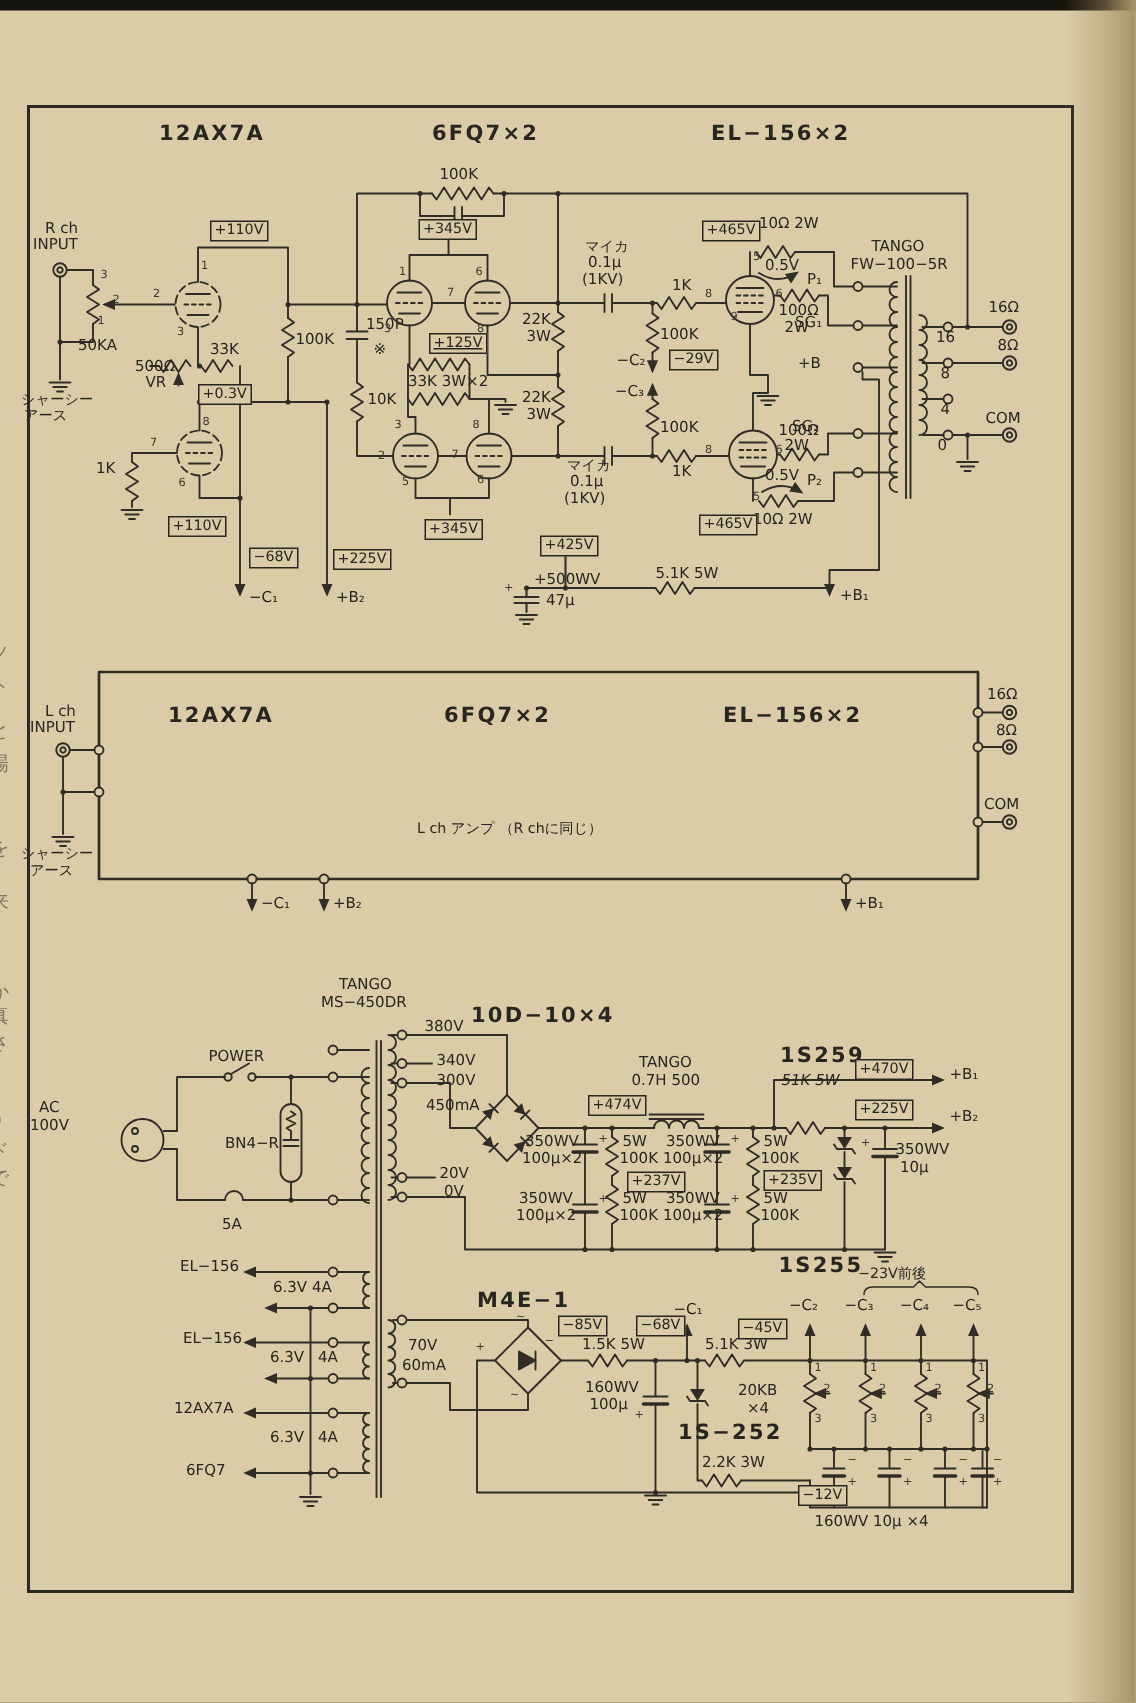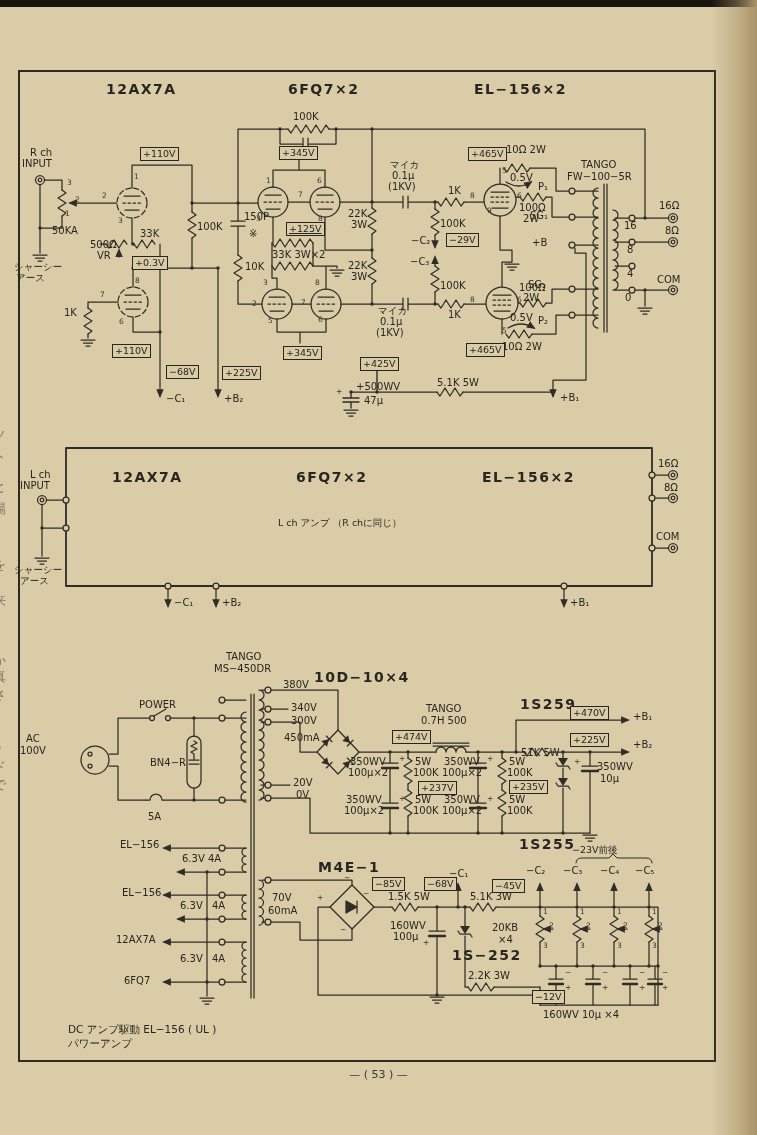--- a/index.html
+++ b/index.html
@@ -479,21 +479,21 @@
       <div class="lbl pin" style="left: 517px; top: 192px;">6</div>
       <div class="lbl pin" style="left: 487px; top: 207px;">9</div>
       <div class="lbl pin" style="left: 470px; top: 296px;">8</div>
       <div class="lbl pin" style="left: 517px; top: 296px;">6</div>
       <div class="lbl pin" style="left: 502px; top: 327px;">5</div>
       <div class="lbl " style="left: 30px; top: 470px;">L ch</div>
       <div class="lbl " style="left: 20px; top: 481px;">INPUT</div>
       <div class="lbl b" style="left: 112px; top: 470px;">12AX7A</div>
       <div class="lbl b" style="left: 296px; top: 470px;">6FQ7×2</div>
       <div class="lbl b" style="left: 482px; top: 470px;">EL−156×2</div>
-      <div class="lbl jp" style="left: 278px; top: 518px;">L ch アンプ （R chに同じ）</div>
+      <div class="lbl jp" style="left: 278px; top: 548px;">L ch アンプ （R chに同じ）</div>
       <div class="lbl jp" style="left: 14px; top: 565px;">シャーシー</div>
       <div class="lbl jp" style="left: 20px; top: 576px;">アース</div>
       <div class="lbl " style="left: 658px; top: 459px;">16Ω</div>
       <div class="lbl " style="left: 664px; top: 483px;">8Ω</div>
       <div class="lbl " style="left: 656px; top: 532px;">COM</div>
       <div class="lbl " style="left: 174px; top: 598px;">−C₁</div>
       <div class="lbl " style="left: 222px; top: 598px;">+B₂</div>
       <div class="lbl " style="left: 570px; top: 598px;">+B₁</div>
       <div class="lbl " style="left: 226px; top: 652px;">TANGO</div>
       <div class="lbl " style="left: 214px; top: 664px;">MS−450DR</div>
@@ -508,21 +508,21 @@
       <div class="lbl " style="left: 291px; top: 716px;">300V</div>
       <div class="lbl " style="left: 284px; top: 733px;">450mA</div>
       <div class="lbl " style="left: 293px; top: 778px;">20V</div>
       <div class="lbl " style="left: 296px; top: 790px;">0V</div>
       <div class="lbl " style="left: 426px; top: 704px;">TANGO</div>
       <div class="lbl " style="left: 421px; top: 716px;">0.7H 500</div>
       <div class="lbl b" style="left: 520px; top: 697px;">1S259</div>
       <div class="lbl box" style="left: 392px; top: 730px;">+474V</div>
       <div class="lbl box" style="left: 570px; top: 706px;">+470V</div>
       <div class="lbl " style="left: 633px; top: 712px;">+B₁</div>
-      <div class="lbl " style="left: 521px; top: 748px;">51K 5W</div>
+      <div class="lbl " style="left: 521px; top: 716px; font-style: italic;">51K 5W</div>
       <div class="lbl box" style="left: 570px; top: 733px;">+225V</div>
       <div class="lbl " style="left: 633px; top: 740px;">+B₂</div>
       <div class="lbl " style="left: 350px; top: 757px;">350WV</div>
       <div class="lbl " style="left: 348px; top: 768px;">100μ×2</div>
       <div class="lbl " style="left: 415px; top: 757px;">5W</div>
       <div class="lbl " style="left: 413px; top: 768px;">100K</div>
       <div class="lbl box" style="left: 418px; top: 781px;">+237V</div>
       <div class="lbl " style="left: 346px; top: 795px;">350WV</div>
       <div class="lbl " style="left: 344px; top: 806px;">100μ×2</div>
       <div class="lbl " style="left: 415px; top: 795px;">5W</div>
@@ -610,19 +610,14 @@
       <div class="mchar" style="top: 556px;">を</div>
       <div class="mchar" style="top: 592px;">来</div>
       <div class="mchar" style="top: 652px;">か</div>
       <div class="mchar" style="top: 668px;">真</div>
       <div class="mchar" style="top: 686px;">さ</div>
       <div class="mchar" style="top: 740px;">0</div>
       <div class="mchar" style="top: 758px;">ド</div>
       <div class="mchar" style="top: 776px;">で</div>
     </div>
 
-  <div id="caption">
-    <div>DC アンプ駆動  EL−156 ( UL )</div>
-    <div>パワーアンプ</div>
-  </div>
-  <div id="pageno">— ( 53 ) —</div>
   <div id="edge-right"></div>
 </div>
 
 </body></html>

